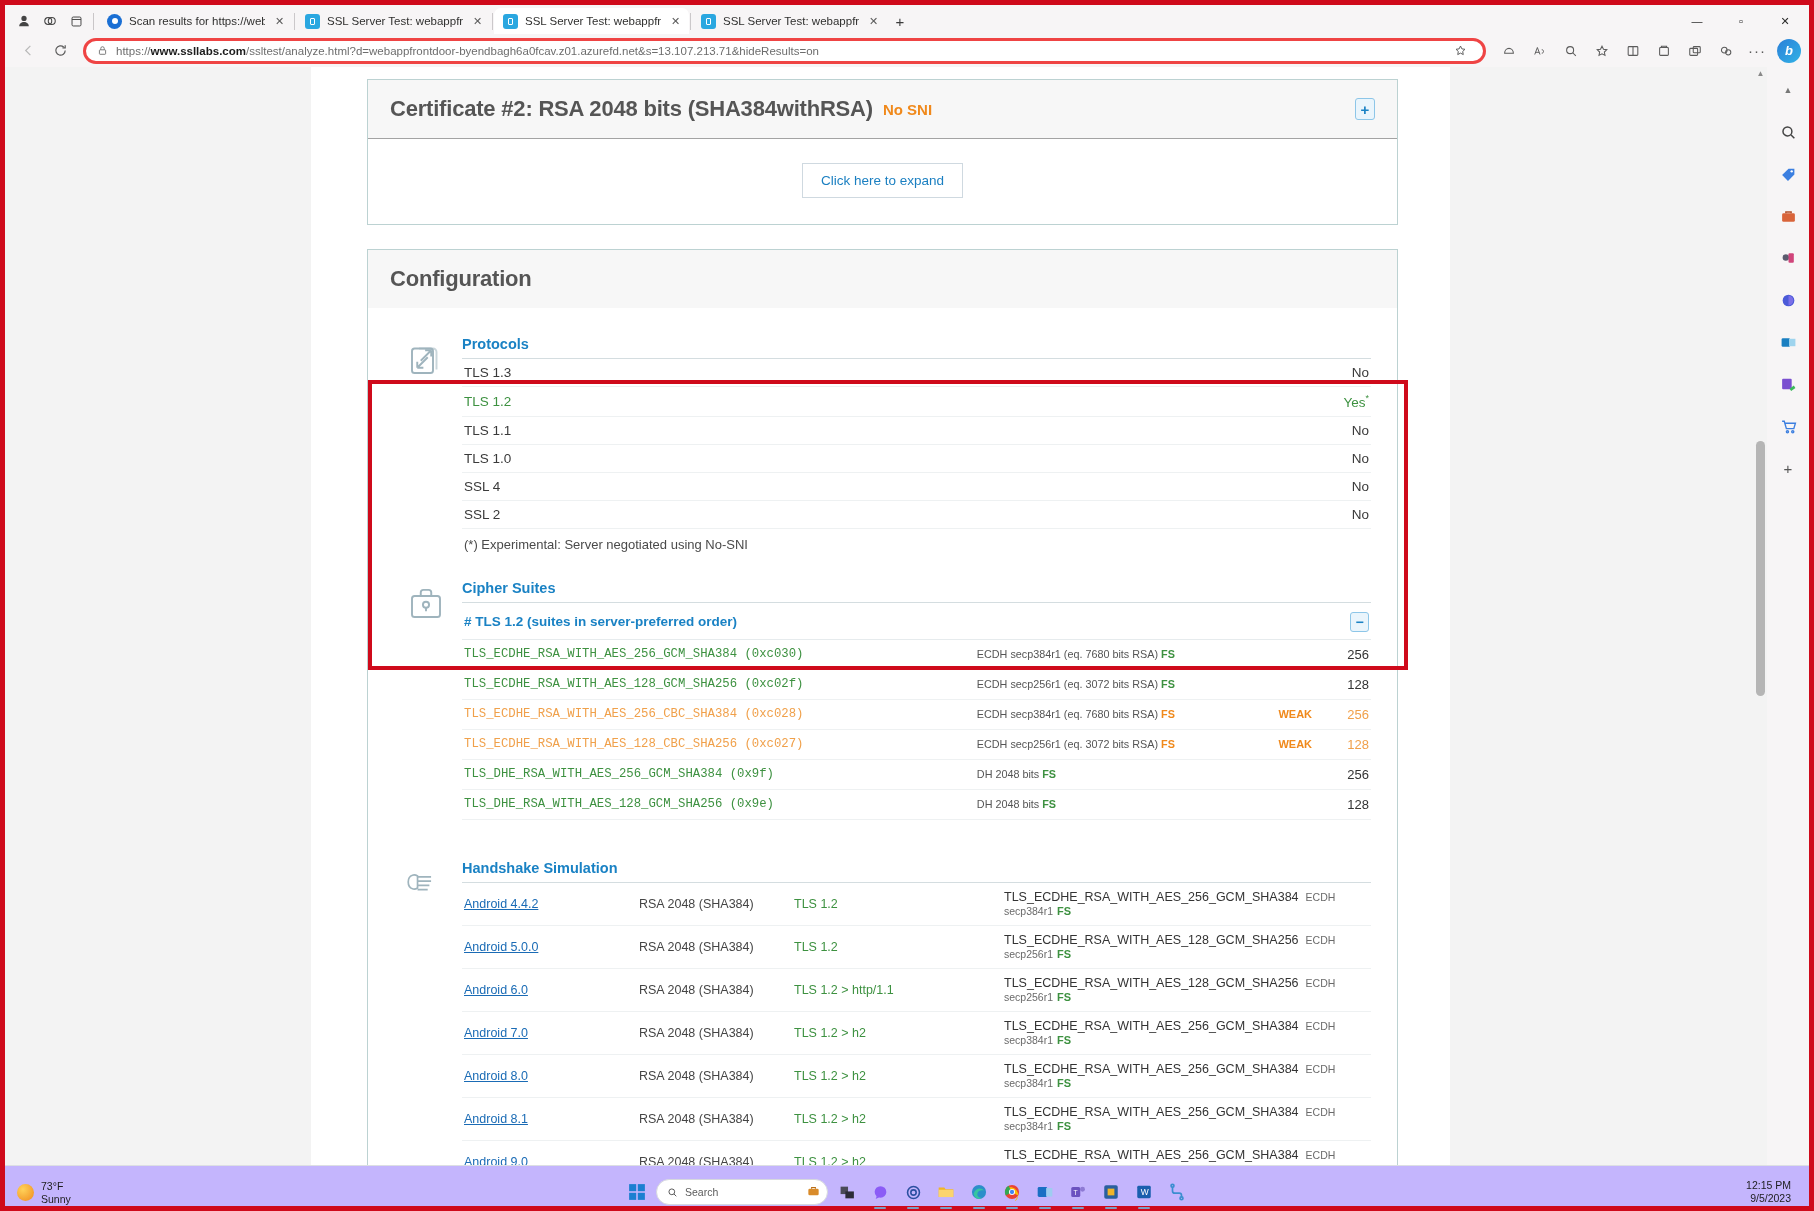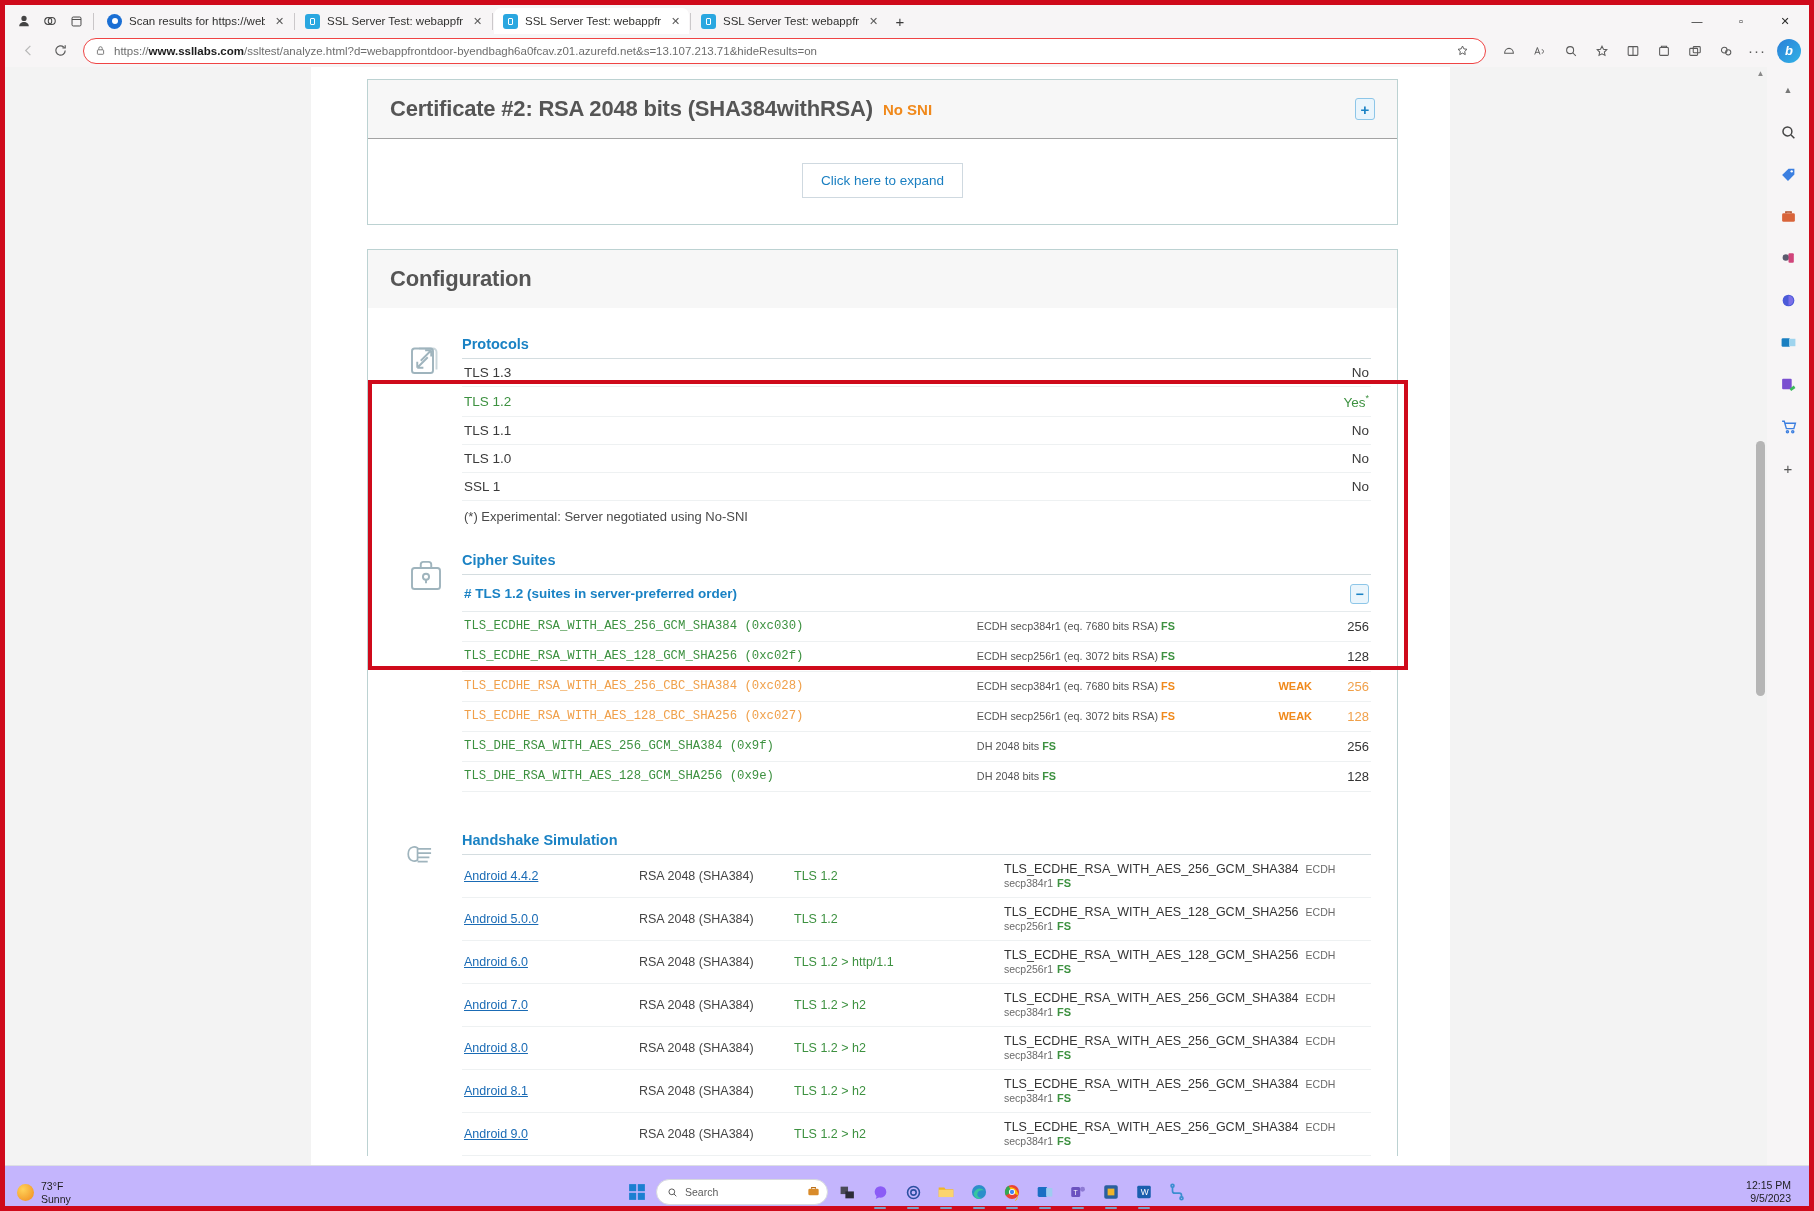--- a/index.html
+++ b/index.html
@@ -45,21 +45,21 @@
   #wincontrols { margin-left:auto; display:flex; align-items:center; height:29px; }
   .wc { width:44px; height:29px; display:flex; align-items:center; justify-content:center;
         color:#2b2b2b; font-size:11px; }
 
   #navbar { display:flex; align-items:center; height:33px; padding:0 8px; gap:2px; }
   .navicon { width:30px; height:26px; display:flex; align-items:center; justify-content:center;
      color:#5b5b5b; border-radius:4px; flex:none;}
   #omnibox {
     flex:1; display:flex; align-items:center; gap:8px;
     height:26px; background:#ffffff; border-radius:14px;
-    padding:0 8px 0 11px; margin:0 6px; border:1px solid #ef4444;
+    padding:0 8px 0 11px; margin:0 6px; border:3px solid #ef4444;
     font-size:11.5px; color:#6d6d6d; overflow:hidden; white-space:nowrap;
   }
   #omnibox .urltext { overflow:hidden; text-overflow:ellipsis; white-space:nowrap; }
   #omnibox .urltext b { color:#1c1c1c; font-weight:700; }
   .omni-right { margin-left:auto; display:flex; gap:2px; align-items:center; }
   #nav-right { display:flex; align-items:center; gap:1px; }
   .copilot {
     width:24px;height:24px;border-radius:50%;
     background:linear-gradient(135deg,#2c7fd8,#30b2e6);
     color:#fff;display:flex;align-items:center;justify-content:center;
@@ -411,21 +411,25 @@
               </tr>
               <tr>
                 <td>TLS 1.1</td>
                 <td class="val">No</td>
               </tr>
               <tr>
                 <td>TLS 1.0</td>
                 <td class="val">No</td>
               </tr>
               <tr>
-                <td>SSL 1</td>
+                <td>SSL 4</td>
+                <td class="val">No</td>
+              </tr>
+              <tr>
+                <td>SSL 2</td>
                 <td class="val">No</td>
               </tr>
             </tbody>
               </table>
             <div class="note">(*) Experimental: Server negotiated using No-SNI</div>
           </div>
         </div>
 
         <div class="sect" style="padding-top:14px;">
           <div class="sect-icon">

